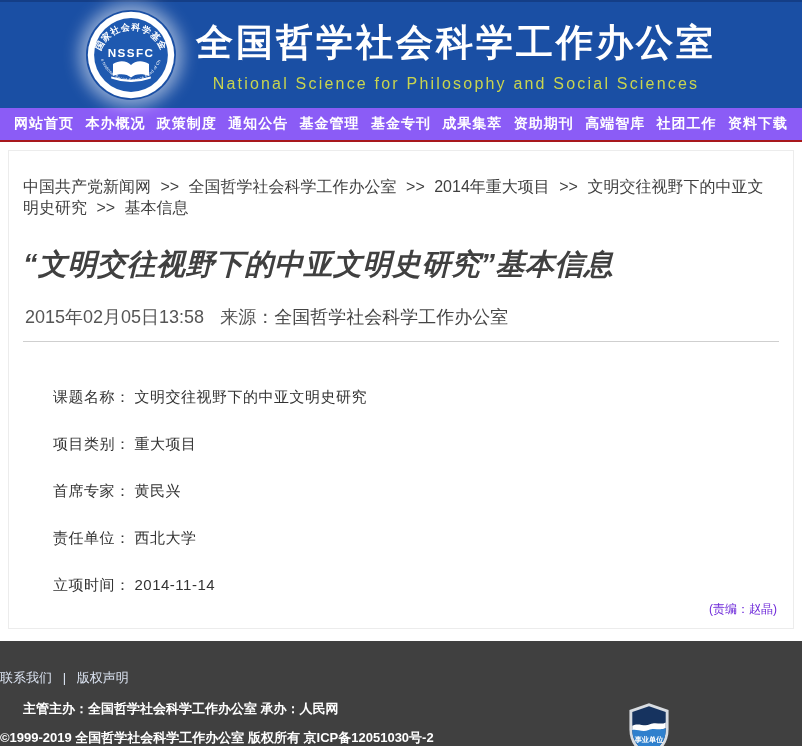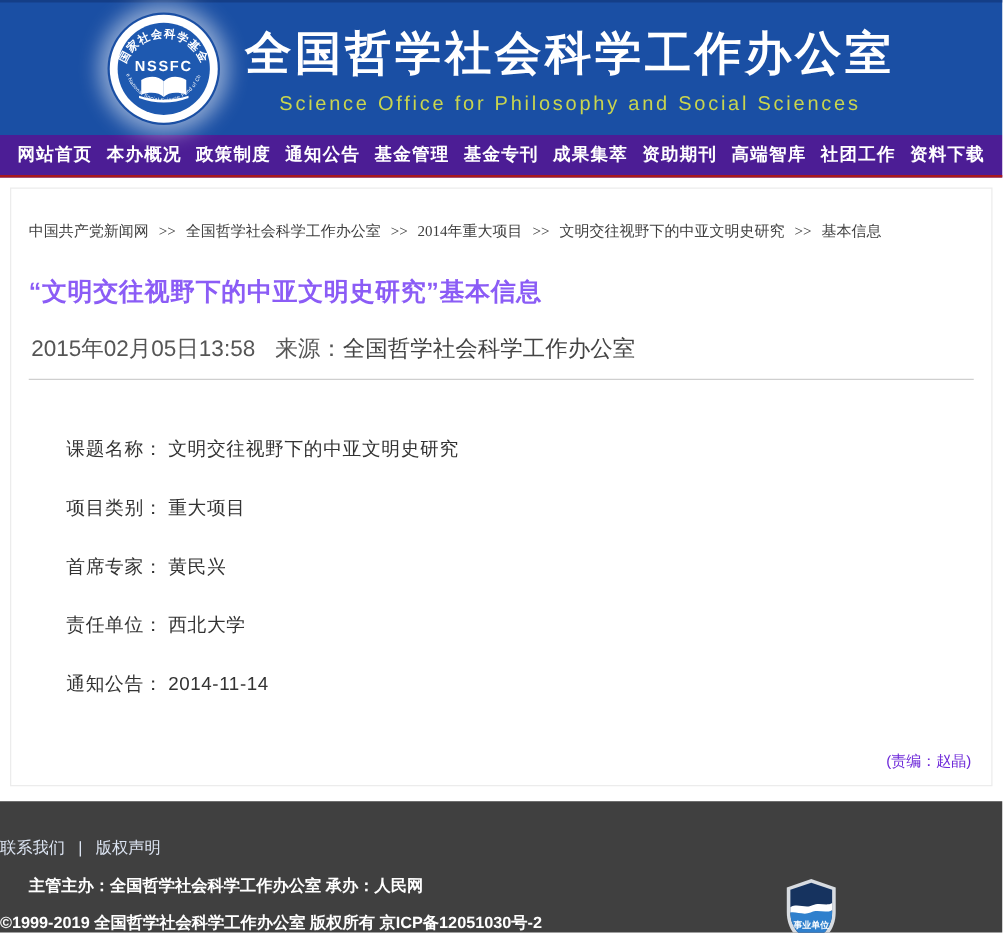--- a/index.html
+++ b/index.html
@@ -25,39 +25,39 @@
   .titles { text-align:center; }
   .title-cn {
     font-size:37px; font-weight:bold; color:#ffffff; letter-spacing:3px; white-space:nowrap;
   }
   .title-en {
     margin-top:7px; font-size:16px; color:#c9d54e; letter-spacing:2.2px; white-space:nowrap;
   }
 
   
   .main-nav {
-    height:34px; background:#4c1d95; display:flex; align-items:center;
+    height:34px; background:#8b5cf6; display:flex; align-items:center;
     justify-content:space-between; padding:0 14px; border-bottom:2px solid #a8181d;
   }
   .nav-item {
     color:#fff; font-size:14px; font-weight:bold; text-decoration:none;
     letter-spacing:1px; white-space:nowrap; cursor:pointer;
   }
 
   
   .content {
     margin:8px 8px 0; border:1px solid #ececec; height:479px;
     background:#fff; position:relative;
   }
-  .breadcrumb { padding:26px 14px 0; font-size:12px; color:#3f3f3f;font-family:Liberation Serif, serif; }
+  .breadcrumb { padding:26px 14px 0; font-size:16px; color:#3f3f3f; }
   .breadcrumb a { color:#3f3f3f; text-decoration:none; cursor:pointer; }
   .breadcrumb .sep { margin:0 5px; color:#3f3f3f; }
   .article-title {
-    margin-top:26px; padding:0 14px; font-size:20px; font-weight:bold;
-    color:#8b5cf6; letter-spacing:0.5px;
+    margin-top:26px; padding:0 14px; font-size:29px; font-weight:bold;
+    color:#404040; letter-spacing:0.5px;font-style:italic;
   }
   .meta { margin-top:20px; padding:0 16px; font-size:18px; color:#555; }
   .meta .src-label { margin-left:16px; }
   .meta .src { color:#444; text-decoration:none; cursor:pointer; }
   .divider { margin:12px 14px 0; border:none; border-top:1px solid #cfcfcf; height:0; }
   .fields { margin-top:46px; padding-left:44px; }
   .field-row { margin-bottom:28px; font-size:15px; color:#333; letter-spacing:0.5px; }
   .field-label { margin-right:4px;text-align:center; }
   .credit { position:absolute; right:16px; bottom:10px; font-size:12px; color:#6d28d9; }
 
@@ -98,21 +98,21 @@
             <path d="M70 60 C62 55 54 57 50 61 L50 75 C54 71 62 70 70 73 Z" fill="#ffffff"></path>
             <path d="M28 74 Q50 81 72 74 L72 76 Q50 84 28 76 Z" fill="#ffffff"></path>
           </g>
           <text font-size="4.6" fill="#ffffff" letter-spacing="0.3">
             <textPath href="#arcBottom" xlink:href="#arcBottom" startOffset="50%" text-anchor="middle">The National Social Science Fund of China</textPath>
           </text>
         </svg>
       </div>
       <div class="titles">
         <div class="title-cn">全国哲学社会科学工作办公室</div>
-        <div class="title-en">Science Office for Philosophy and Social Sciences</div>
+        <div class="title-en">National Science for Philosophy and Social Sciences</div>
       </div>
     </div>
   </header>
 
   <nav class="main-nav">
     <a class="nav-item">网站首页</a>
     <a class="nav-item">本办概况</a>
     <a class="nav-item">政策制度</a>
     <a class="nav-item">通知公告</a>
     <a class="nav-item">基金管理</a>
@@ -152,21 +152,21 @@
       <div class="field-row">
         <span class="field-label">项目类别：</span><span class="field-value">重大项目</span>
       </div>
       <div class="field-row">
         <span class="field-label">首席专家：</span><span class="field-value">黄民兴</span>
       </div>
       <div class="field-row">
         <span class="field-label">责任单位：</span><span class="field-value">西北大学</span>
       </div>
       <div class="field-row">
-        <span class="field-label">通知公告：</span><span class="field-value">2014-11-14</span>
+        <span class="field-label">立项时间：</span><span class="field-value">2014-11-14</span>
       </div>
     </div>
 
     <div class="credit">(责编：赵晶)</div>
   </main>
 
   <footer class="site-footer">
     <div class="footer-links">
       <a>联系我们</a>
       <span class="flink-sep">|</span>

